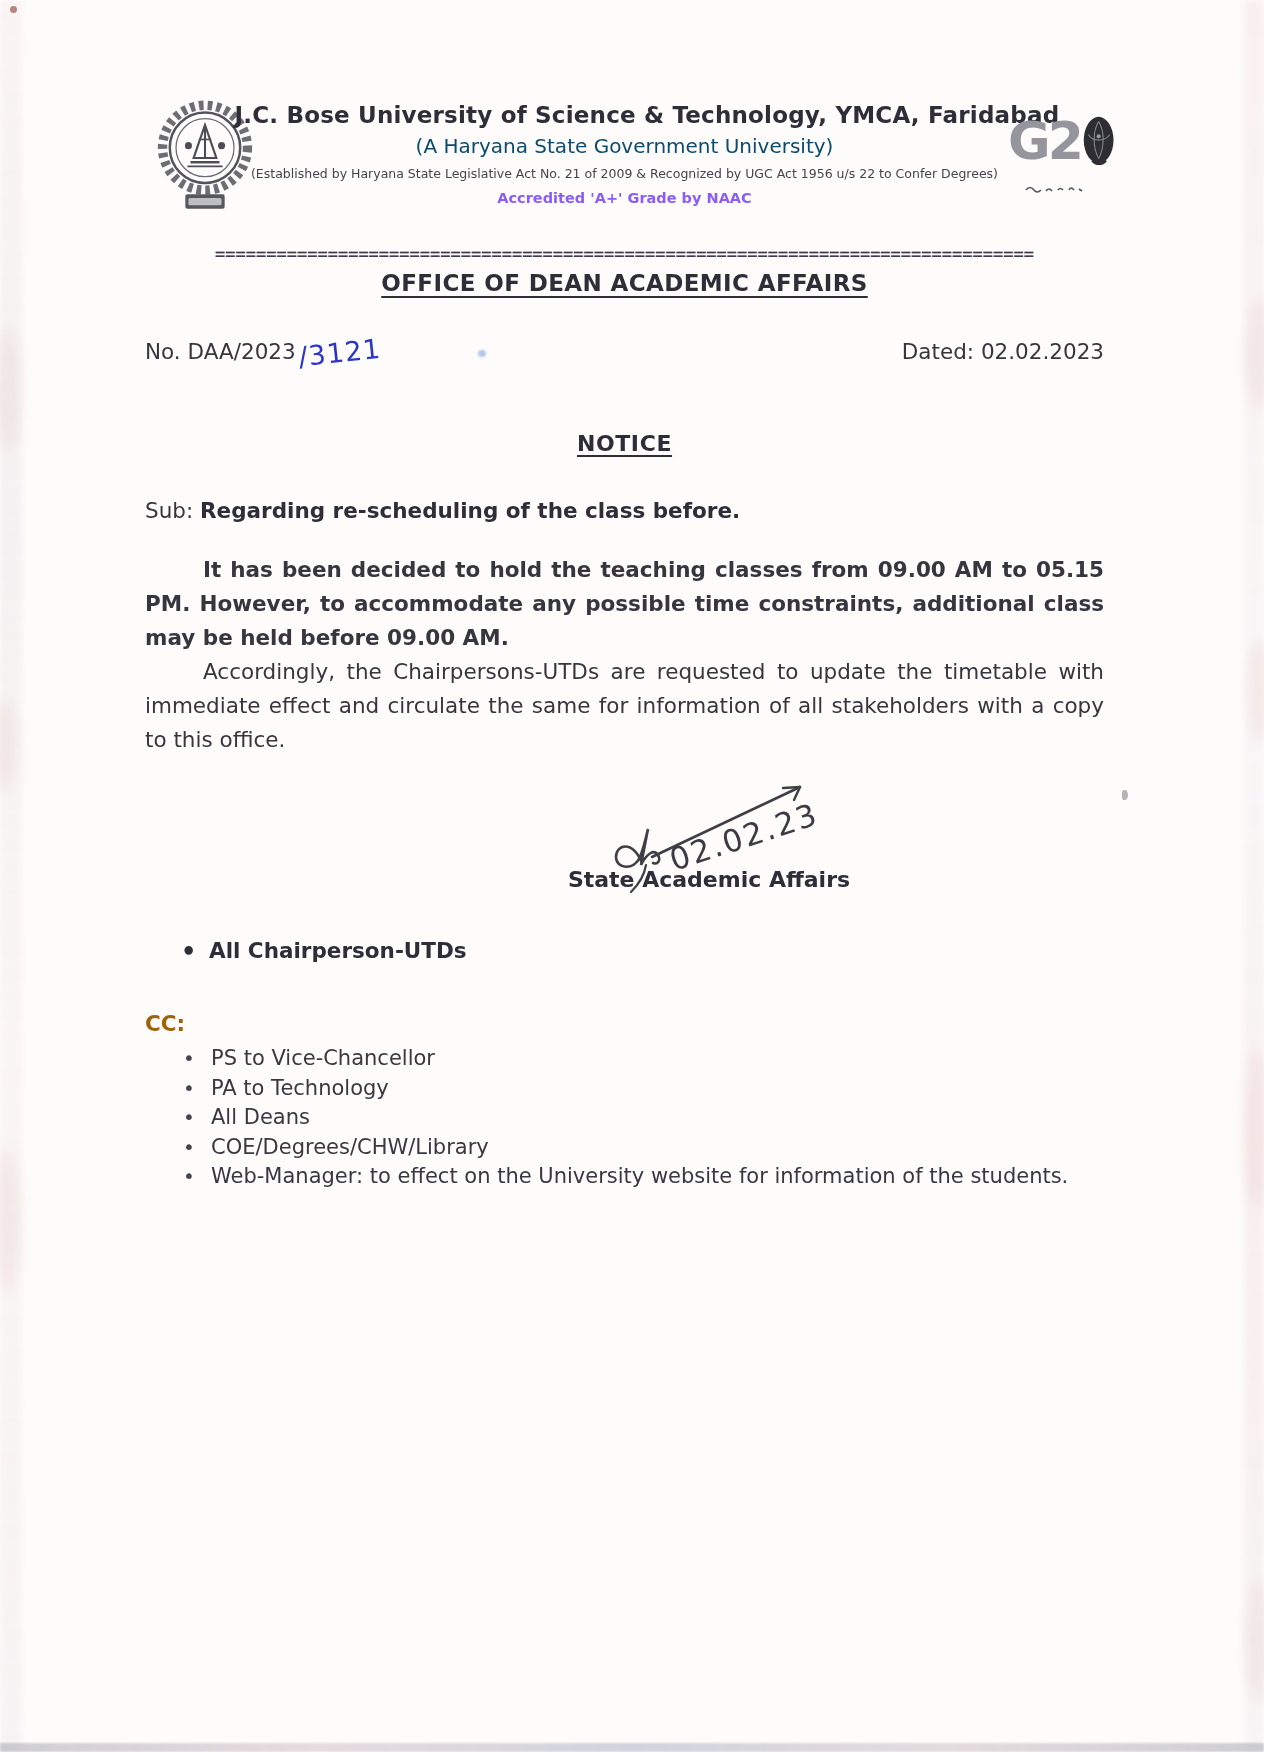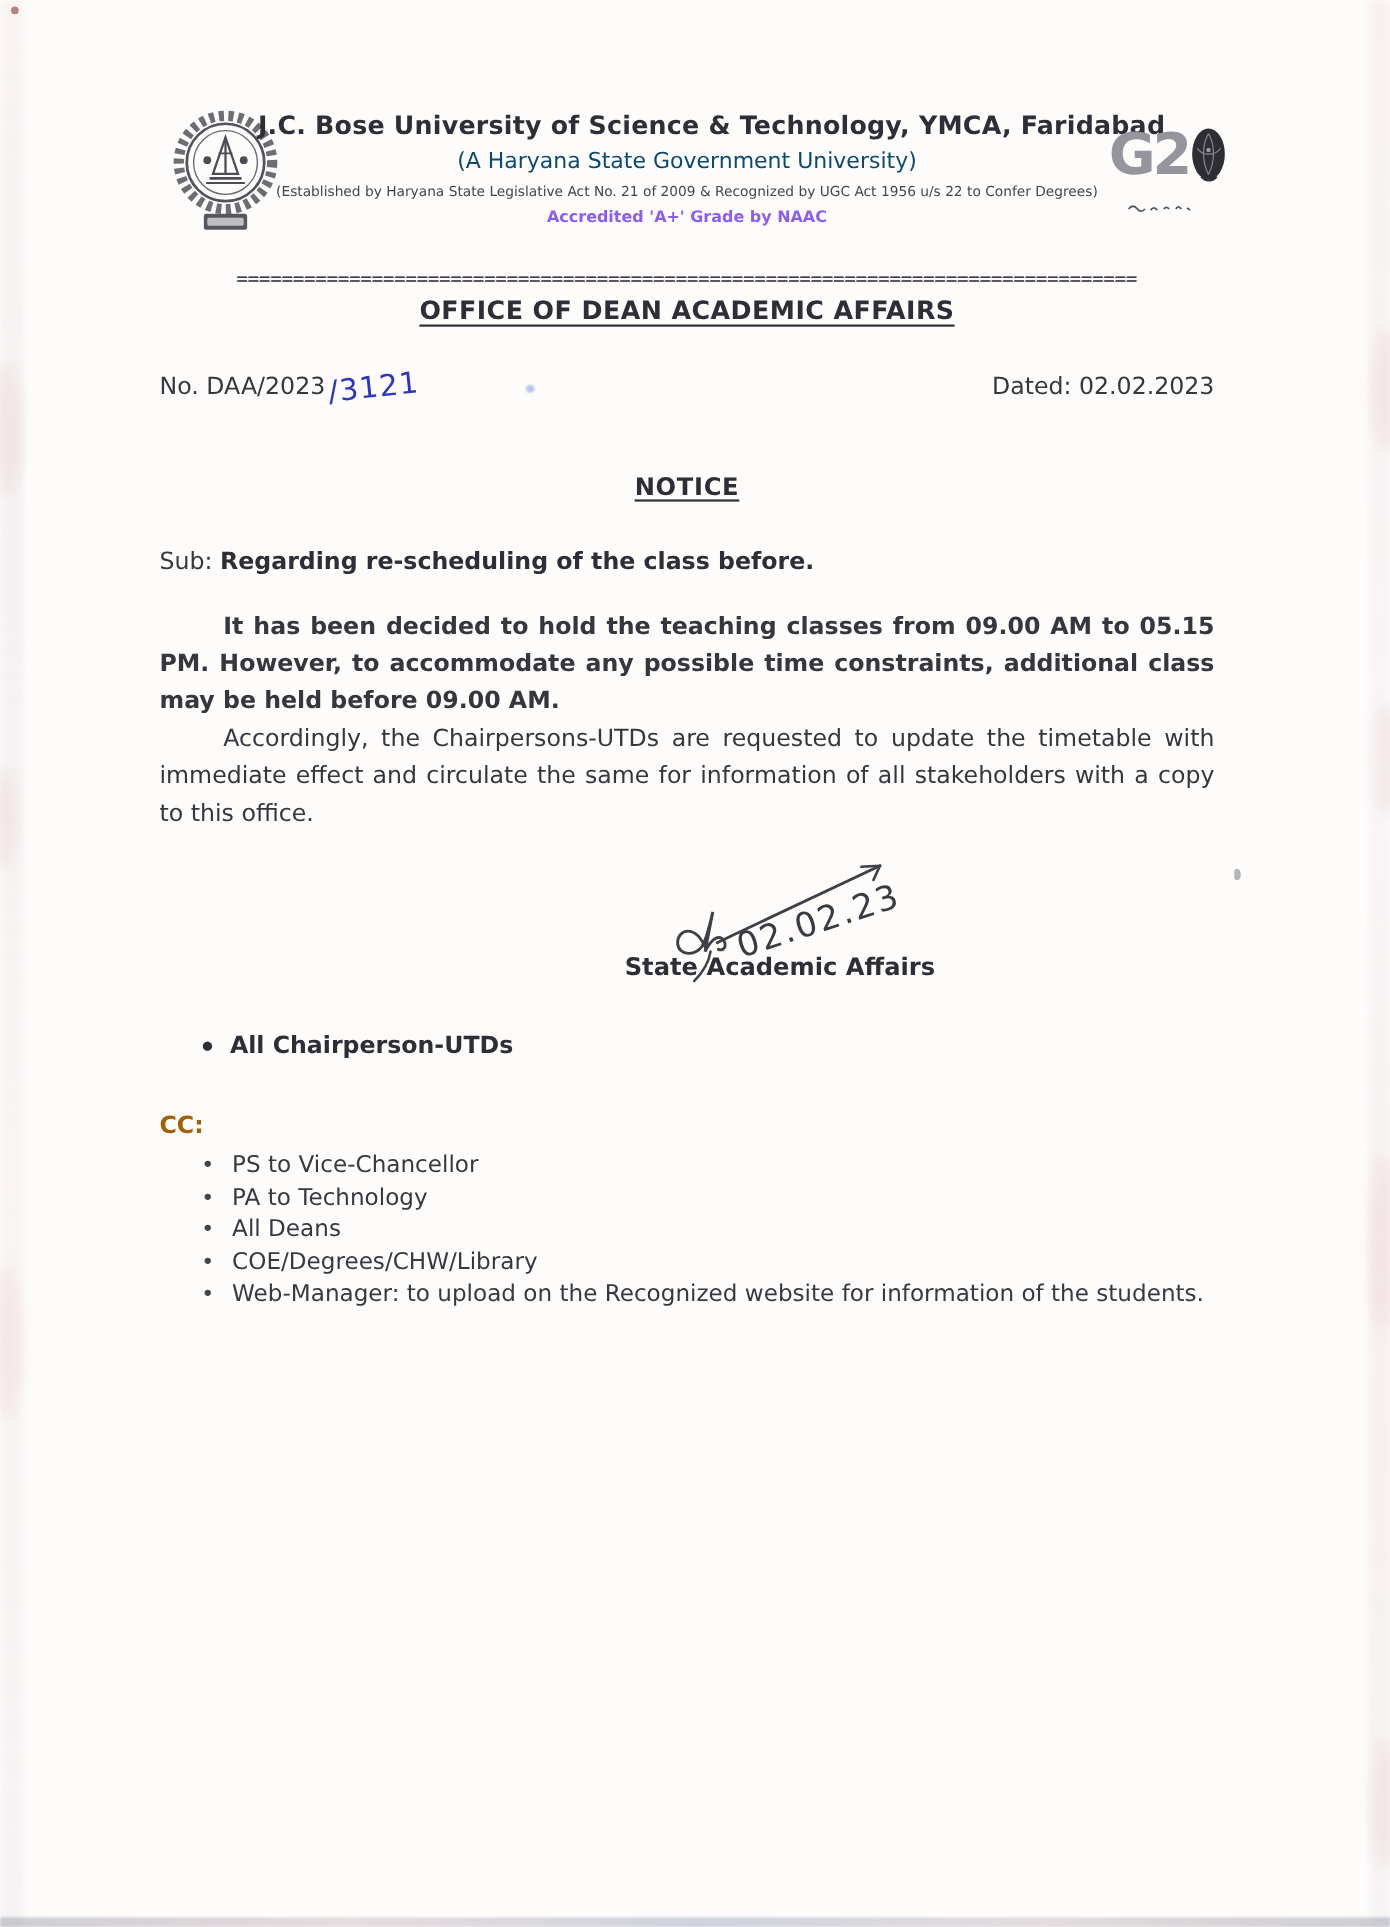--- a/index.html
+++ b/index.html
@@ -157,16 +157,16 @@
   </div>
 
   <div class="addressee">All Chairperson-UTDs</div>
 
   <div class="cc-label">CC:</div>
   <ul class="cc-list">
     <li>PS to Vice-Chancellor</li>
     <li>PA to Technology</li>
     <li>All Deans</li>
     <li>COE/Degrees/CHW/Library</li>
-    <li>Web-Manager: to upload on the Recognized website for information of the students.</li>
+    <li>Web-Manager: to effect on the University website for information of the students.</li>
   </ul>
 
 </div>
 
 </body></html>

